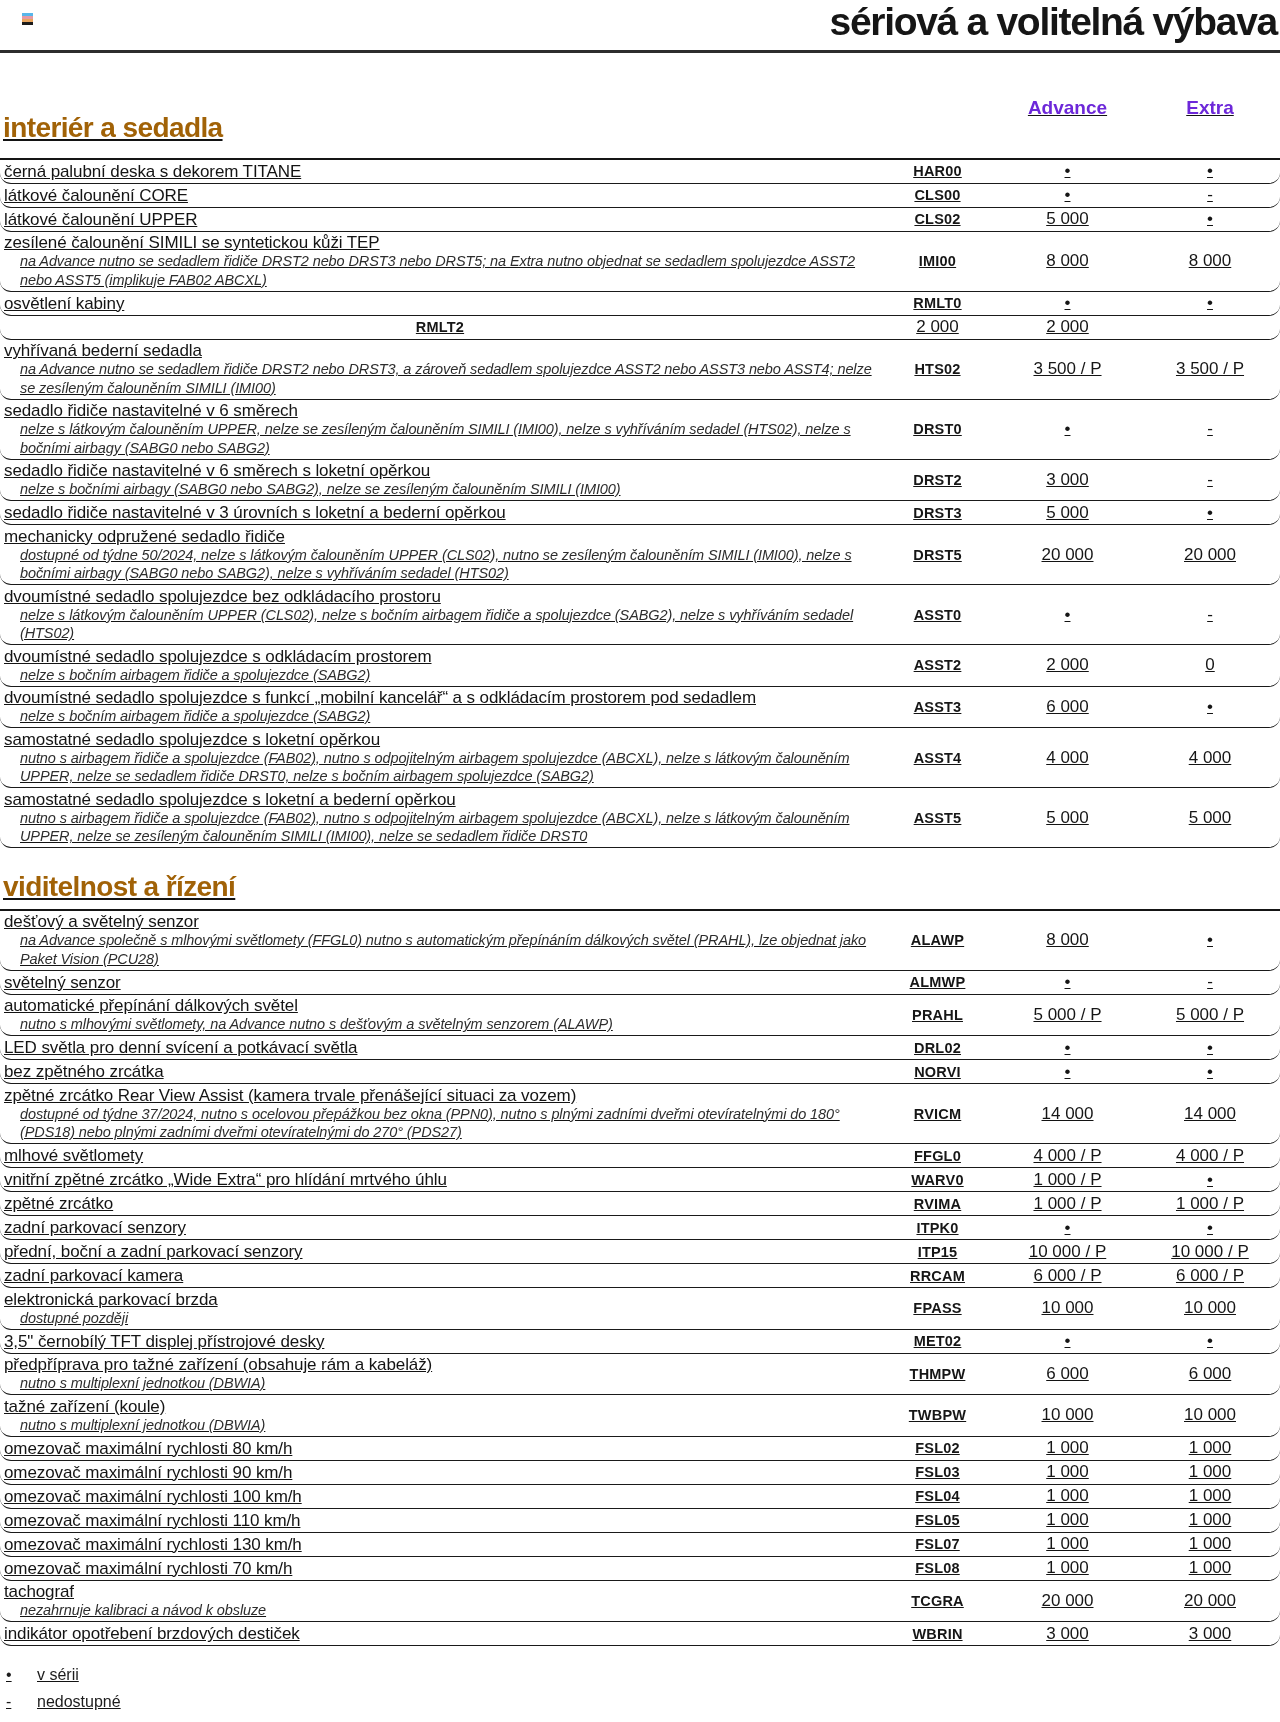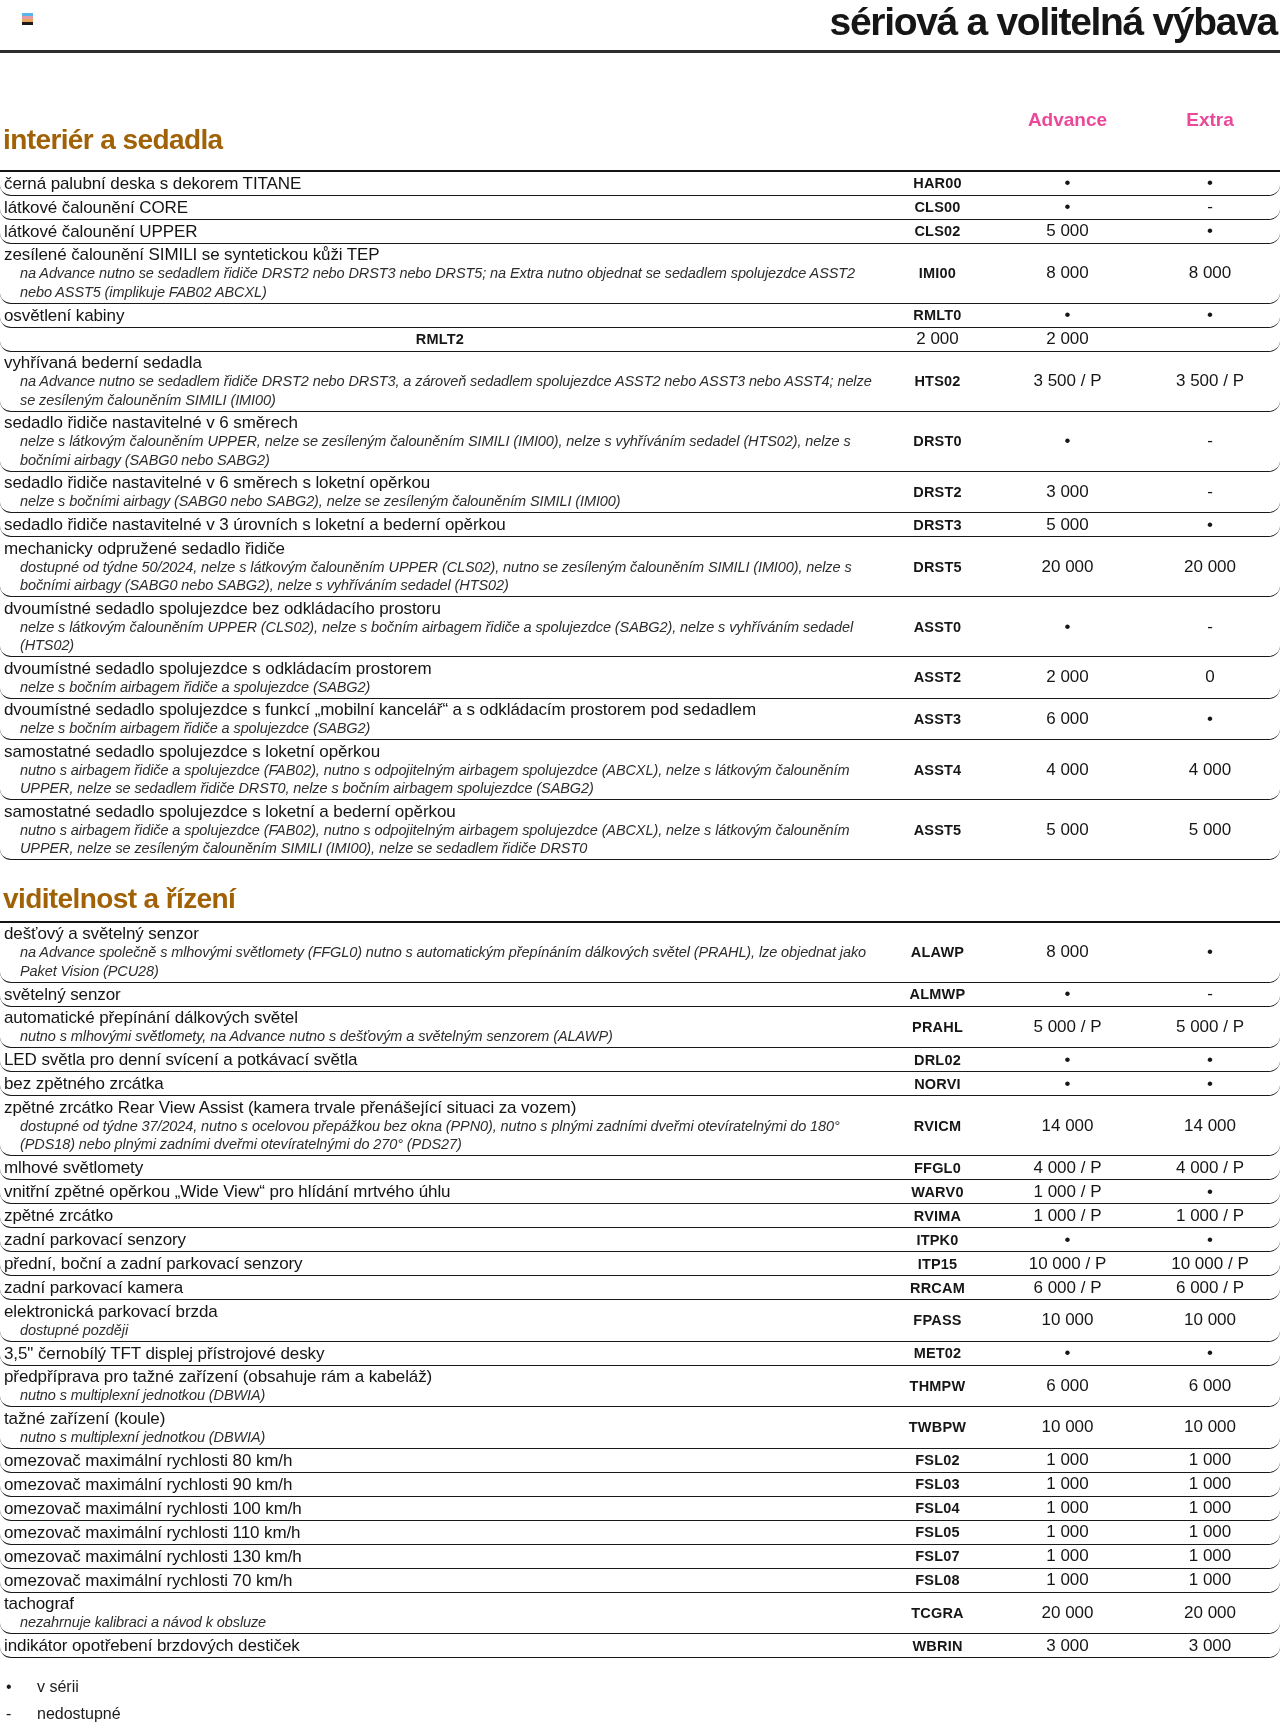--- a/index.html
+++ b/index.html
@@ -1,36 +1,36 @@
 <!DOCTYPE html>
 <html lang="cs"><head>
 <meta charset="utf-8">
 <style>
   html,body { margin:0; padding:0; }
   body {
     width:1280px; height:1722px; background:#ffffff; color:#131313;
     font-family:"Liberation Sans", sans-serif; overflow:hidden;
     -webkit-font-smoothing:antialiased;
   }
-  .page { position:relative; width:1280px; height:1242px; }
+  .page { position:relative; width:1280px; height:1242px;text-decoration:underline; }
 
   
   .hdr { position:relative; height:50px; border-bottom:3px solid #2d2d2d; }
   .logo { position:absolute; left:22px; top:13px; width:11px; height:12px;
           display:flex; flex-direction:column; }
   .logo span { flex:1; }
   .title { position:absolute; right:3px; top:0; margin:0;
            font-size:39px; font-weight:800; letter-spacing:-1.3px; line-height:1.15;
            color:#161616; white-space:nowrap; }
 
   
   .grid { display:grid; grid-template-columns:880px 115px 145px 140px; align-items:center; }
 
   
-  .col-head { margin-top:56px; height:22px; font-size:19px; font-weight:700; color:#ec4899; }
+  .col-head { margin-top:44px; height:22px; font-size:19px; font-weight:700; color:#6d28d9; }
   .col-head .c { text-align:center; }
 
   
   h2 { margin:-8px 0 0 0; padding:0 0 13px 3px; font-size:28px; font-weight:800;
        letter-spacing:-0.6px; line-height:1.2; color:#a16207; }
   h2.second { margin-top:22px; padding-bottom:5px; }
 
   
   .tbl { border-top:2.5px solid #151515; }
   .row { border-bottom:1.5px solid #1a1a1a; padding:1.5px 0;border-radius:11px; }
@@ -299,21 +299,21 @@
             <div class="item-name">mlhové světlomety</div>
 
           </div>
           <div class="cell-code">FFGL0</div>
           <div class="cell-val">4 000 / P</div>
           <div class="cell-val">4 000 / P</div>
         </div>
 
         <div class="grid row">
           <div class="cell-name">
-            <div class="item-name">vnitřní zpětné opěrkou „Wide View“ pro hlídání mrtvého úhlu</div>
+            <div class="item-name">vnitřní zpětné zrcátko „Wide Extra“ pro hlídání mrtvého úhlu</div>
 
           </div>
           <div class="cell-code">WARV0</div>
           <div class="cell-val">1 000 / P</div>
           <div class="cell-val">•</div>
         </div>
 
         <div class="grid row">
           <div class="cell-name">
             <div class="item-name">zpětné zrcátko</div>

